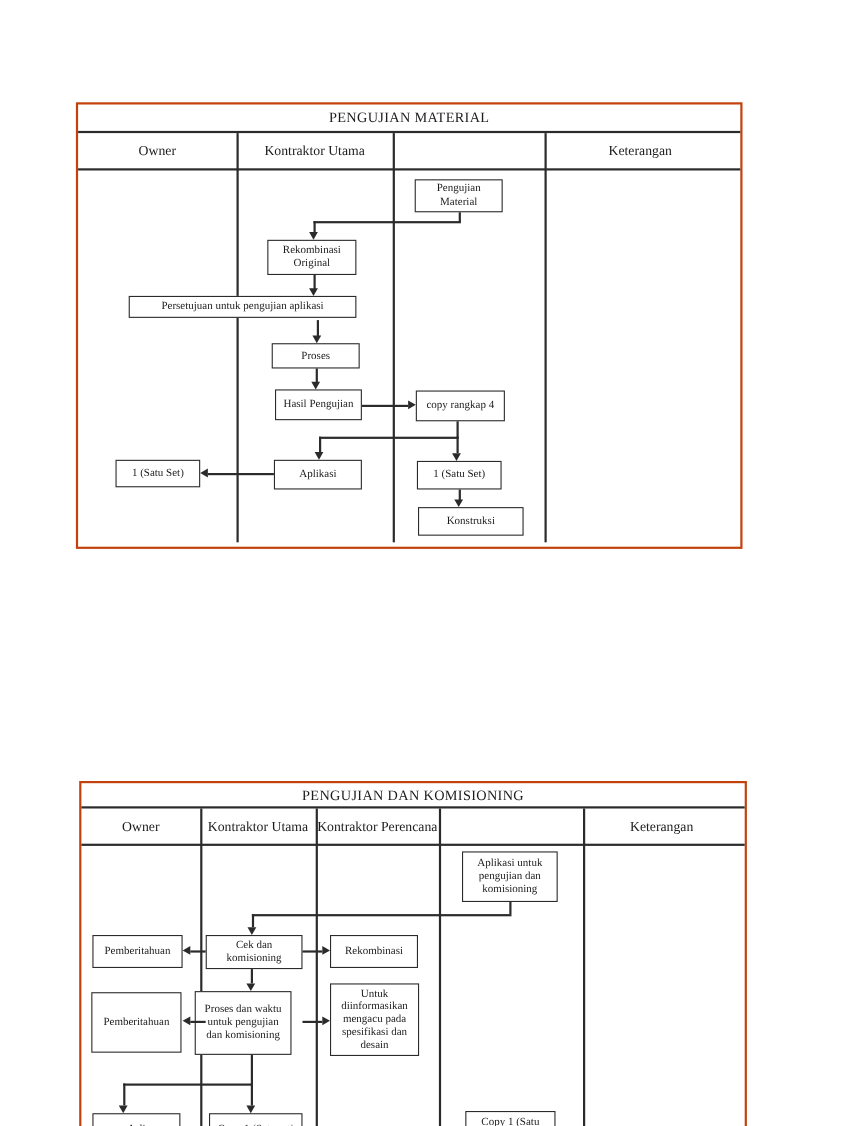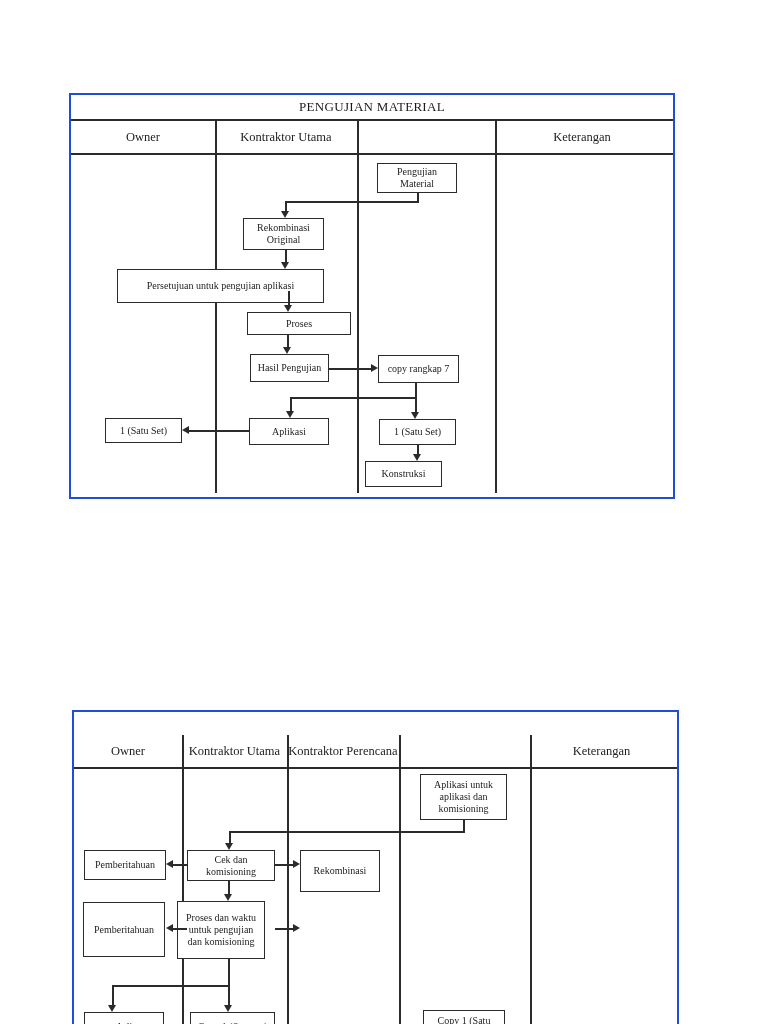--- a/index.html
+++ b/index.html
@@ -1,20 +1,20 @@
 <!DOCTYPE html>
 <html><head>
 <meta charset="utf-8">
 <style>
   html,body{margin:0;padding:0;}
   body{
     width:768px;height:1024px;background:#ffffff;overflow:hidden;position:relative;
     font-family:"Liberation Serif","DejaVu Serif",serif;color:#1c1c1c;
   }
-  .diagram{position:absolute;border:2px solid #1d4ed8;background:#ffffff;}
+  .diagram{position:absolute;border:2px solid #c2410c;background:#ffffff;}
   .dtitle{position:absolute;left:0;right:0;display:flex;align-items:center;justify-content:center;
     font-size:13px;letter-spacing:.3px;border-bottom:2px solid #2b2b2b;box-sizing:border-box;}
   .hcell{position:absolute;display:flex;align-items:center;justify-content:center;font-size:12.5px;box-sizing:border-box;}
   .hline{position:absolute;left:0;right:0;height:2px;background:#2b2b2b;}
   .vline{position:absolute;width:1.5px;background:#2b2b2b;}
   .fbox{position:absolute;border:1.5px solid #2b2b2b;background:#fff;box-sizing:border-box;
     display:flex;align-items:center;justify-content:center;text-align:center;
     font-size:10px;line-height:1.18;padding:1px 3px;}
   .fbox.topalign{align-items:flex-start;padding-top:4px;}
   .cl{position:absolute;background:#2b2b2b;}
@@ -35,28 +35,28 @@
   <div class="hcell" style="left:424px;top:26px;width:174px;height:32px;">Keterangan</div>
 
   <div class="hline" style="top:58px;"></div>
 
   <div class="vline" style="left:144px;top:26px;height:372px;"></div>
   <div class="vline" style="left:286px;top:26px;height:372px;"></div>
   <div class="vline" style="left:424px;top:26px;height:372px;"></div>
 
   <div class="fbox" style="left:306px;top:68px;width:80px;height:30px;">Pengujian Material</div>
   <div class="fbox" style="left:172px;top:123px;width:81px;height:32px;">Rekombinasi Original</div>
-  <div class="fbox" style="left:46px;top:174px;width:207px;height:34px;">Persetujuan untuk pengujian aplikasi</div>
-  <div class="fbox" style="left:176px;top:217px;width:104px;height:23px;">Proses</div>
+  <div class="fbox" style="left:46px;top:174px;width:207px;height:20px;">Persetujuan untuk pengujian aplikasi</div>
+  <div class="fbox" style="left:176px;top:217px;width:80px;height:23px;">Proses</div>
   <div class="fbox" style="left:179px;top:259px;width:79px;height:28px;">Hasil Pengujian</div>
-  <div class="fbox" style="left:307px;top:260px;width:81px;height:28px;">copy rangkap 7</div>
+  <div class="fbox" style="left:307px;top:260px;width:81px;height:28px;">copy rangkap 4</div>
   <div class="fbox" style="left:34px;top:323px;width:77px;height:25px;">1 (Satu Set)</div>
   <div class="fbox" style="left:178px;top:323px;width:80px;height:27px;">Aplikasi</div>
   <div class="fbox" style="left:308px;top:324px;width:77px;height:26px;">1 (Satu Set)</div>
-  <div class="fbox" style="left:294px;top:366px;width:77px;height:26px;">Konstruksi</div>
+  <div class="fbox" style="left:309px;top:366px;width:96px;height:26px;">Konstruksi</div>
 
   <div class="cl" style="left:346px;top:98px;width:1.5px;height:9px;"></div>
   <div class="cl" style="left:214px;top:106px;width:134px;height:1.5px;"></div>
   <div class="cl" style="left:214px;top:106px;width:1.5px;height:11px;"></div>
   <div class="ad" style="left:210px;top:116px;"></div>
 
   <div class="cl" style="left:214px;top:155px;width:1.5px;height:13px;"></div>
   <div class="ad" style="left:210px;top:167px;"></div>
 
   <div class="cl" style="left:217px;top:196px;width:1.5px;height:15px;"></div>
@@ -77,40 +77,42 @@
 
   <div class="cl" style="left:118px;top:335px;width:60px;height:1.5px;"></div>
   <div class="al" style="left:111px;top:331px;"></div>
 
   <div class="cl" style="left:346px;top:350px;width:1.5px;height:10px;"></div>
   <div class="ad" style="left:342px;top:359px;"></div>
 </div>
 
 <div class="diagram" style="left:72px;top:710px;width:603px;height:360px;">
 
+  <div class="dtitle" style="top:0;height:23px;">PENGUJIAN DAN KOMISIONING</div>
 
   <div class="hcell" style="left:0;top:23px;width:108px;height:32px;">Owner</div>
   <div class="hcell" style="left:108px;top:23px;width:105px;height:32px;">Kontraktor Utama</div>
   <div class="hcell" style="left:213px;top:23px;width:112px;height:32px;">Kontraktor Perencana</div>
   <div class="hcell" style="left:325px;top:23px;width:131px;height:32px;"></div>
   <div class="hcell" style="left:456px;top:23px;width:143px;height:32px;">Keterangan</div>
 
   <div class="hline" style="top:55px;"></div>
 
   <div class="vline" style="left:108px;top:23px;height:337px;"></div>
   <div class="vline" style="left:213px;top:23px;height:337px;"></div>
   <div class="vline" style="left:325px;top:23px;height:337px;"></div>
   <div class="vline" style="left:456px;top:23px;height:337px;"></div>
 
-  <div class="fbox" style="left:346px;top:62px;width:87px;height:46px;">Aplikasi untuk aplikasi dan komisioning</div>
+  <div class="fbox" style="left:346px;top:62px;width:87px;height:46px;">Aplikasi untuk pengujian dan komisioning</div>
   <div class="fbox" style="left:10px;top:138px;width:82px;height:30px;">Pemberitahuan</div>
   <div class="fbox" style="left:113px;top:138px;width:88px;height:31px;">Cek dan komisioning</div>
-  <div class="fbox" style="left:226px;top:138px;width:80px;height:42px;">Rekombinasi</div>
+  <div class="fbox" style="left:226px;top:138px;width:80px;height:30px;">Rekombinasi</div>
   <div class="fbox" style="left:9px;top:190px;width:82px;height:55px;">Pemberitahuan</div>
   <div class="fbox" style="left:103px;top:189px;width:88px;height:58px;">Proses dan waktu untuk pengujian dan komisioning</div>
+  <div class="fbox" style="left:226px;top:182px;width:81px;height:66px;">Untuk diinformasikan mengacu pada spesifikasi dan desain</div>
   <div class="fbox" style="left:10px;top:300px;width:80px;height:30px;">Asli</div>
   <div class="fbox" style="left:116px;top:300px;width:85px;height:30px;">Copy 1 (Satu set)</div>
   <div class="fbox topalign" style="left:349px;top:298px;width:82px;height:30px;">Copy 1 (Satu</div>
 
   <div class="cl" style="left:389px;top:108px;width:1.5px;height:11px;"></div>
   <div class="cl" style="left:155px;top:119px;width:236px;height:1.5px;"></div>
   <div class="cl" style="left:155px;top:119px;width:1.5px;height:12px;"></div>
   <div class="ad" style="left:151px;top:131px;"></div>
 
   <div class="cl" style="left:99px;top:152px;width:14px;height:1.5px;"></div>

